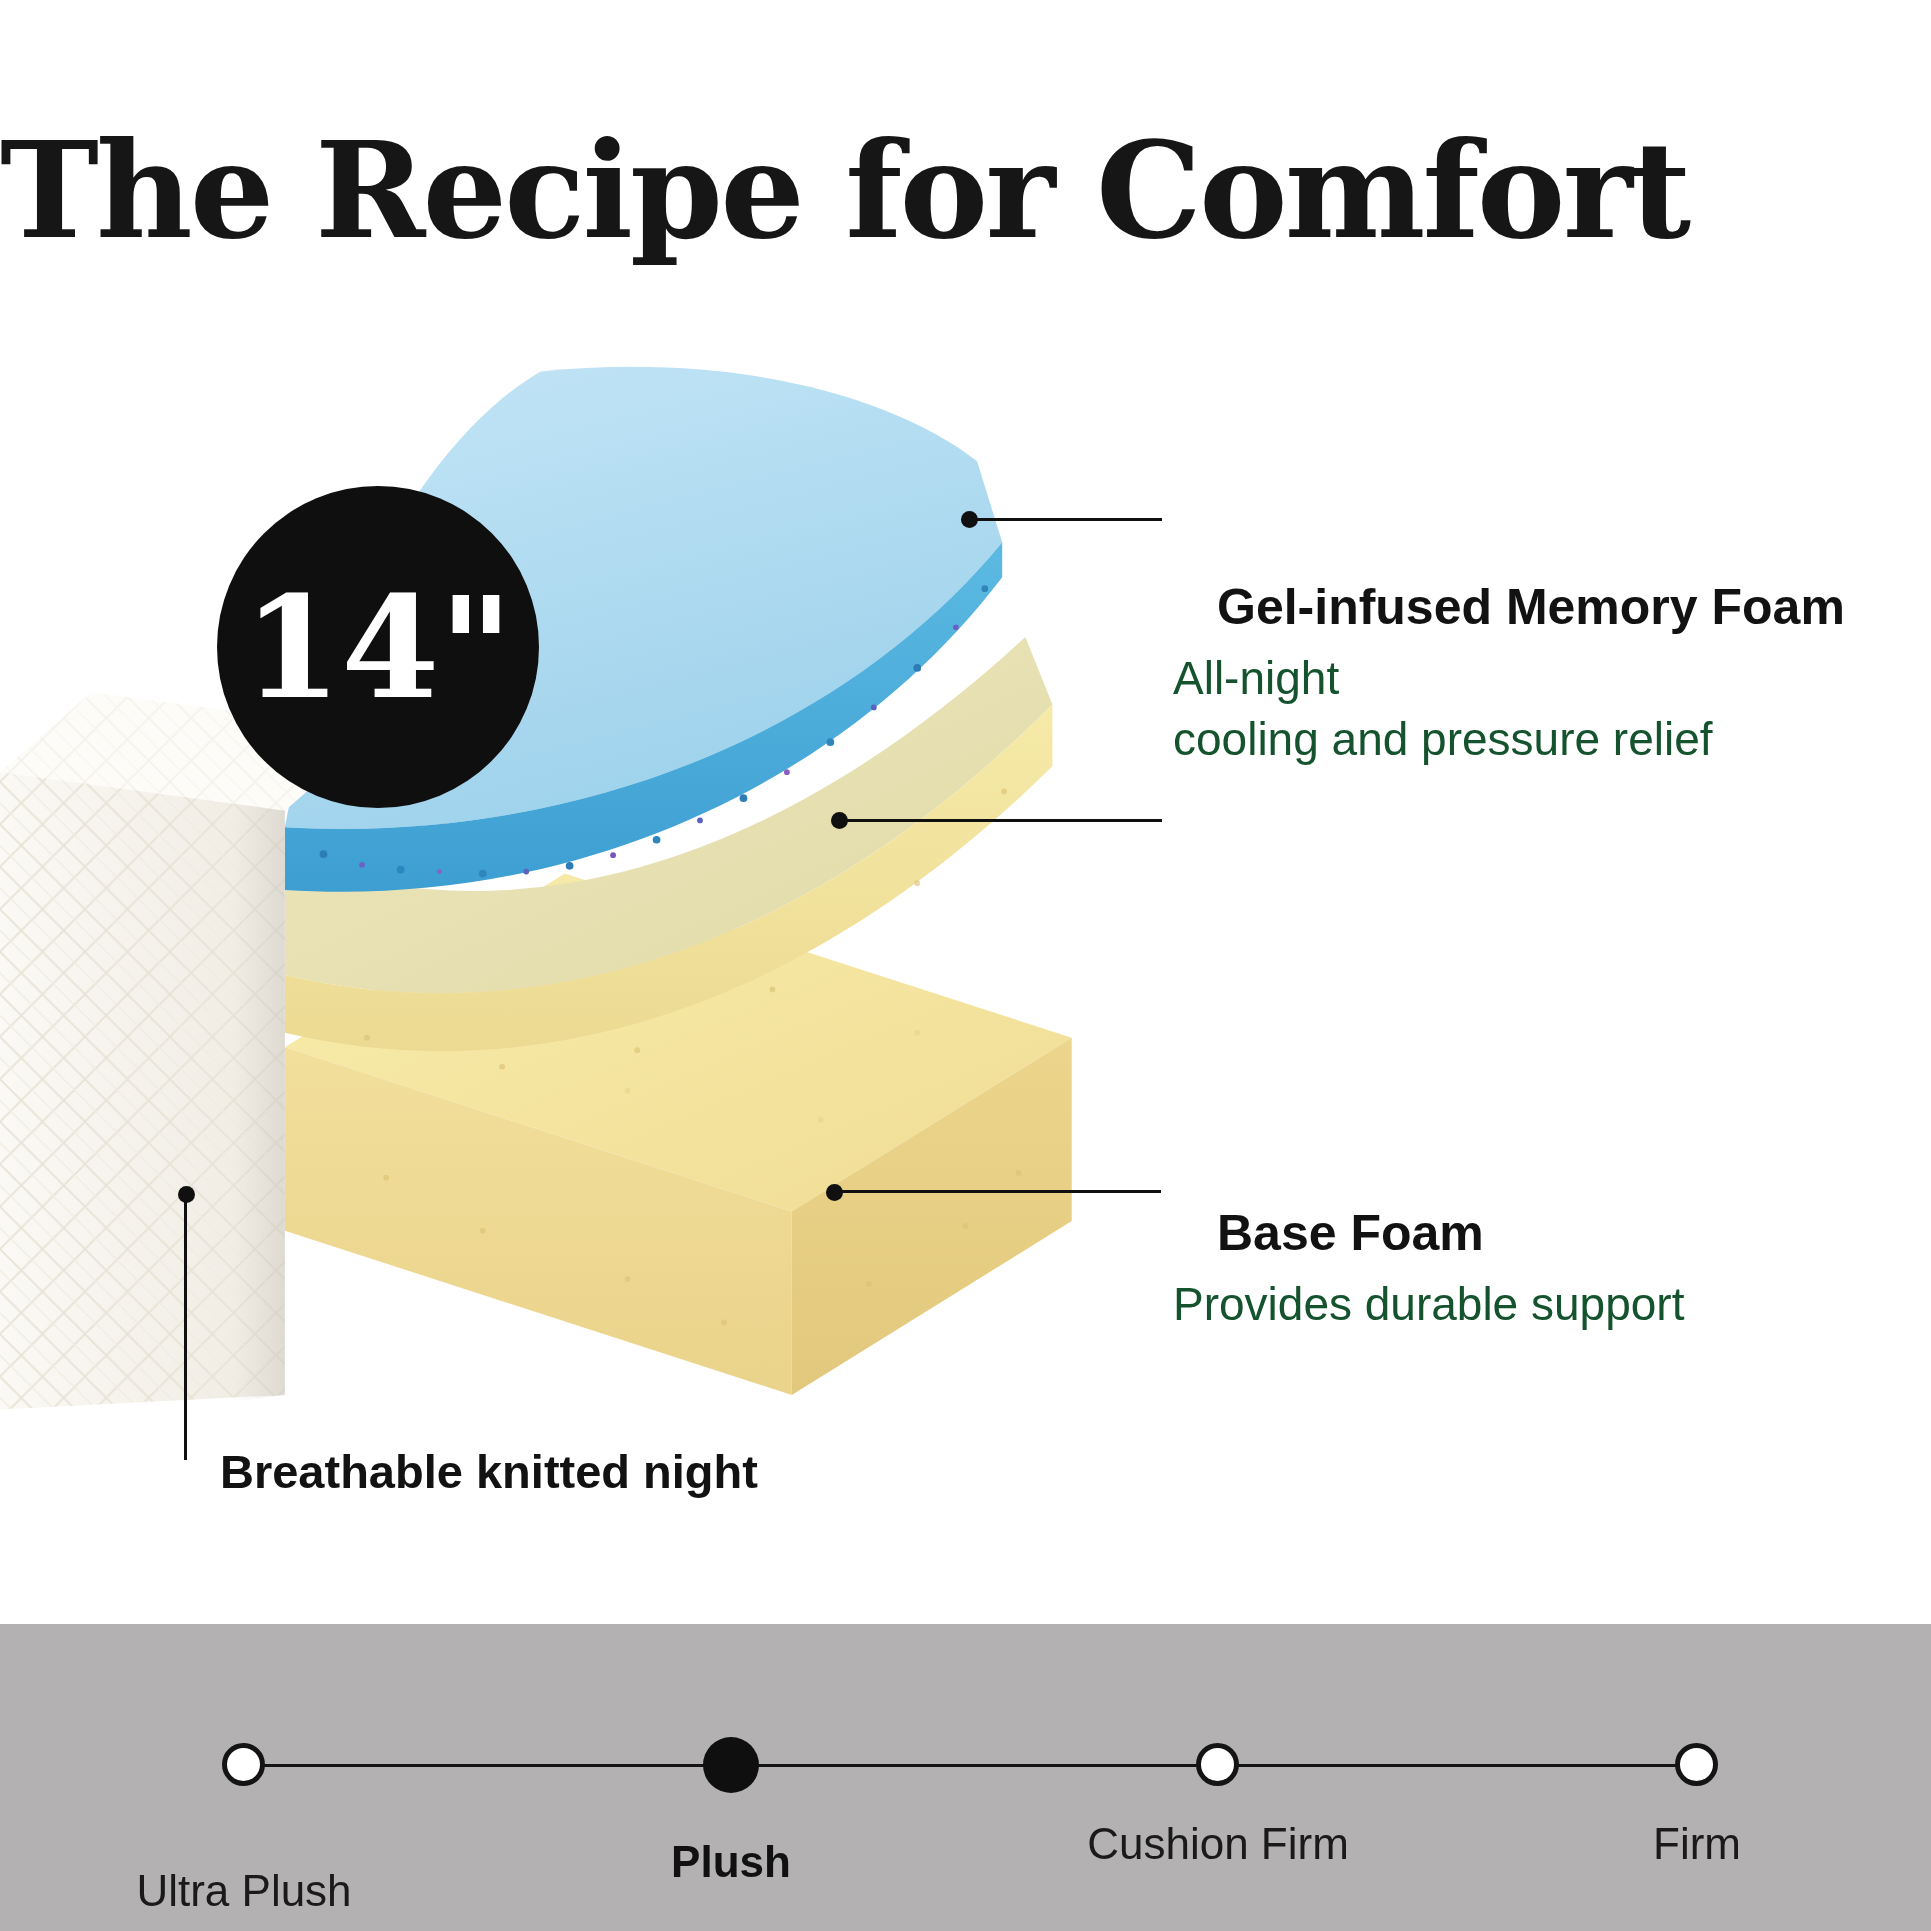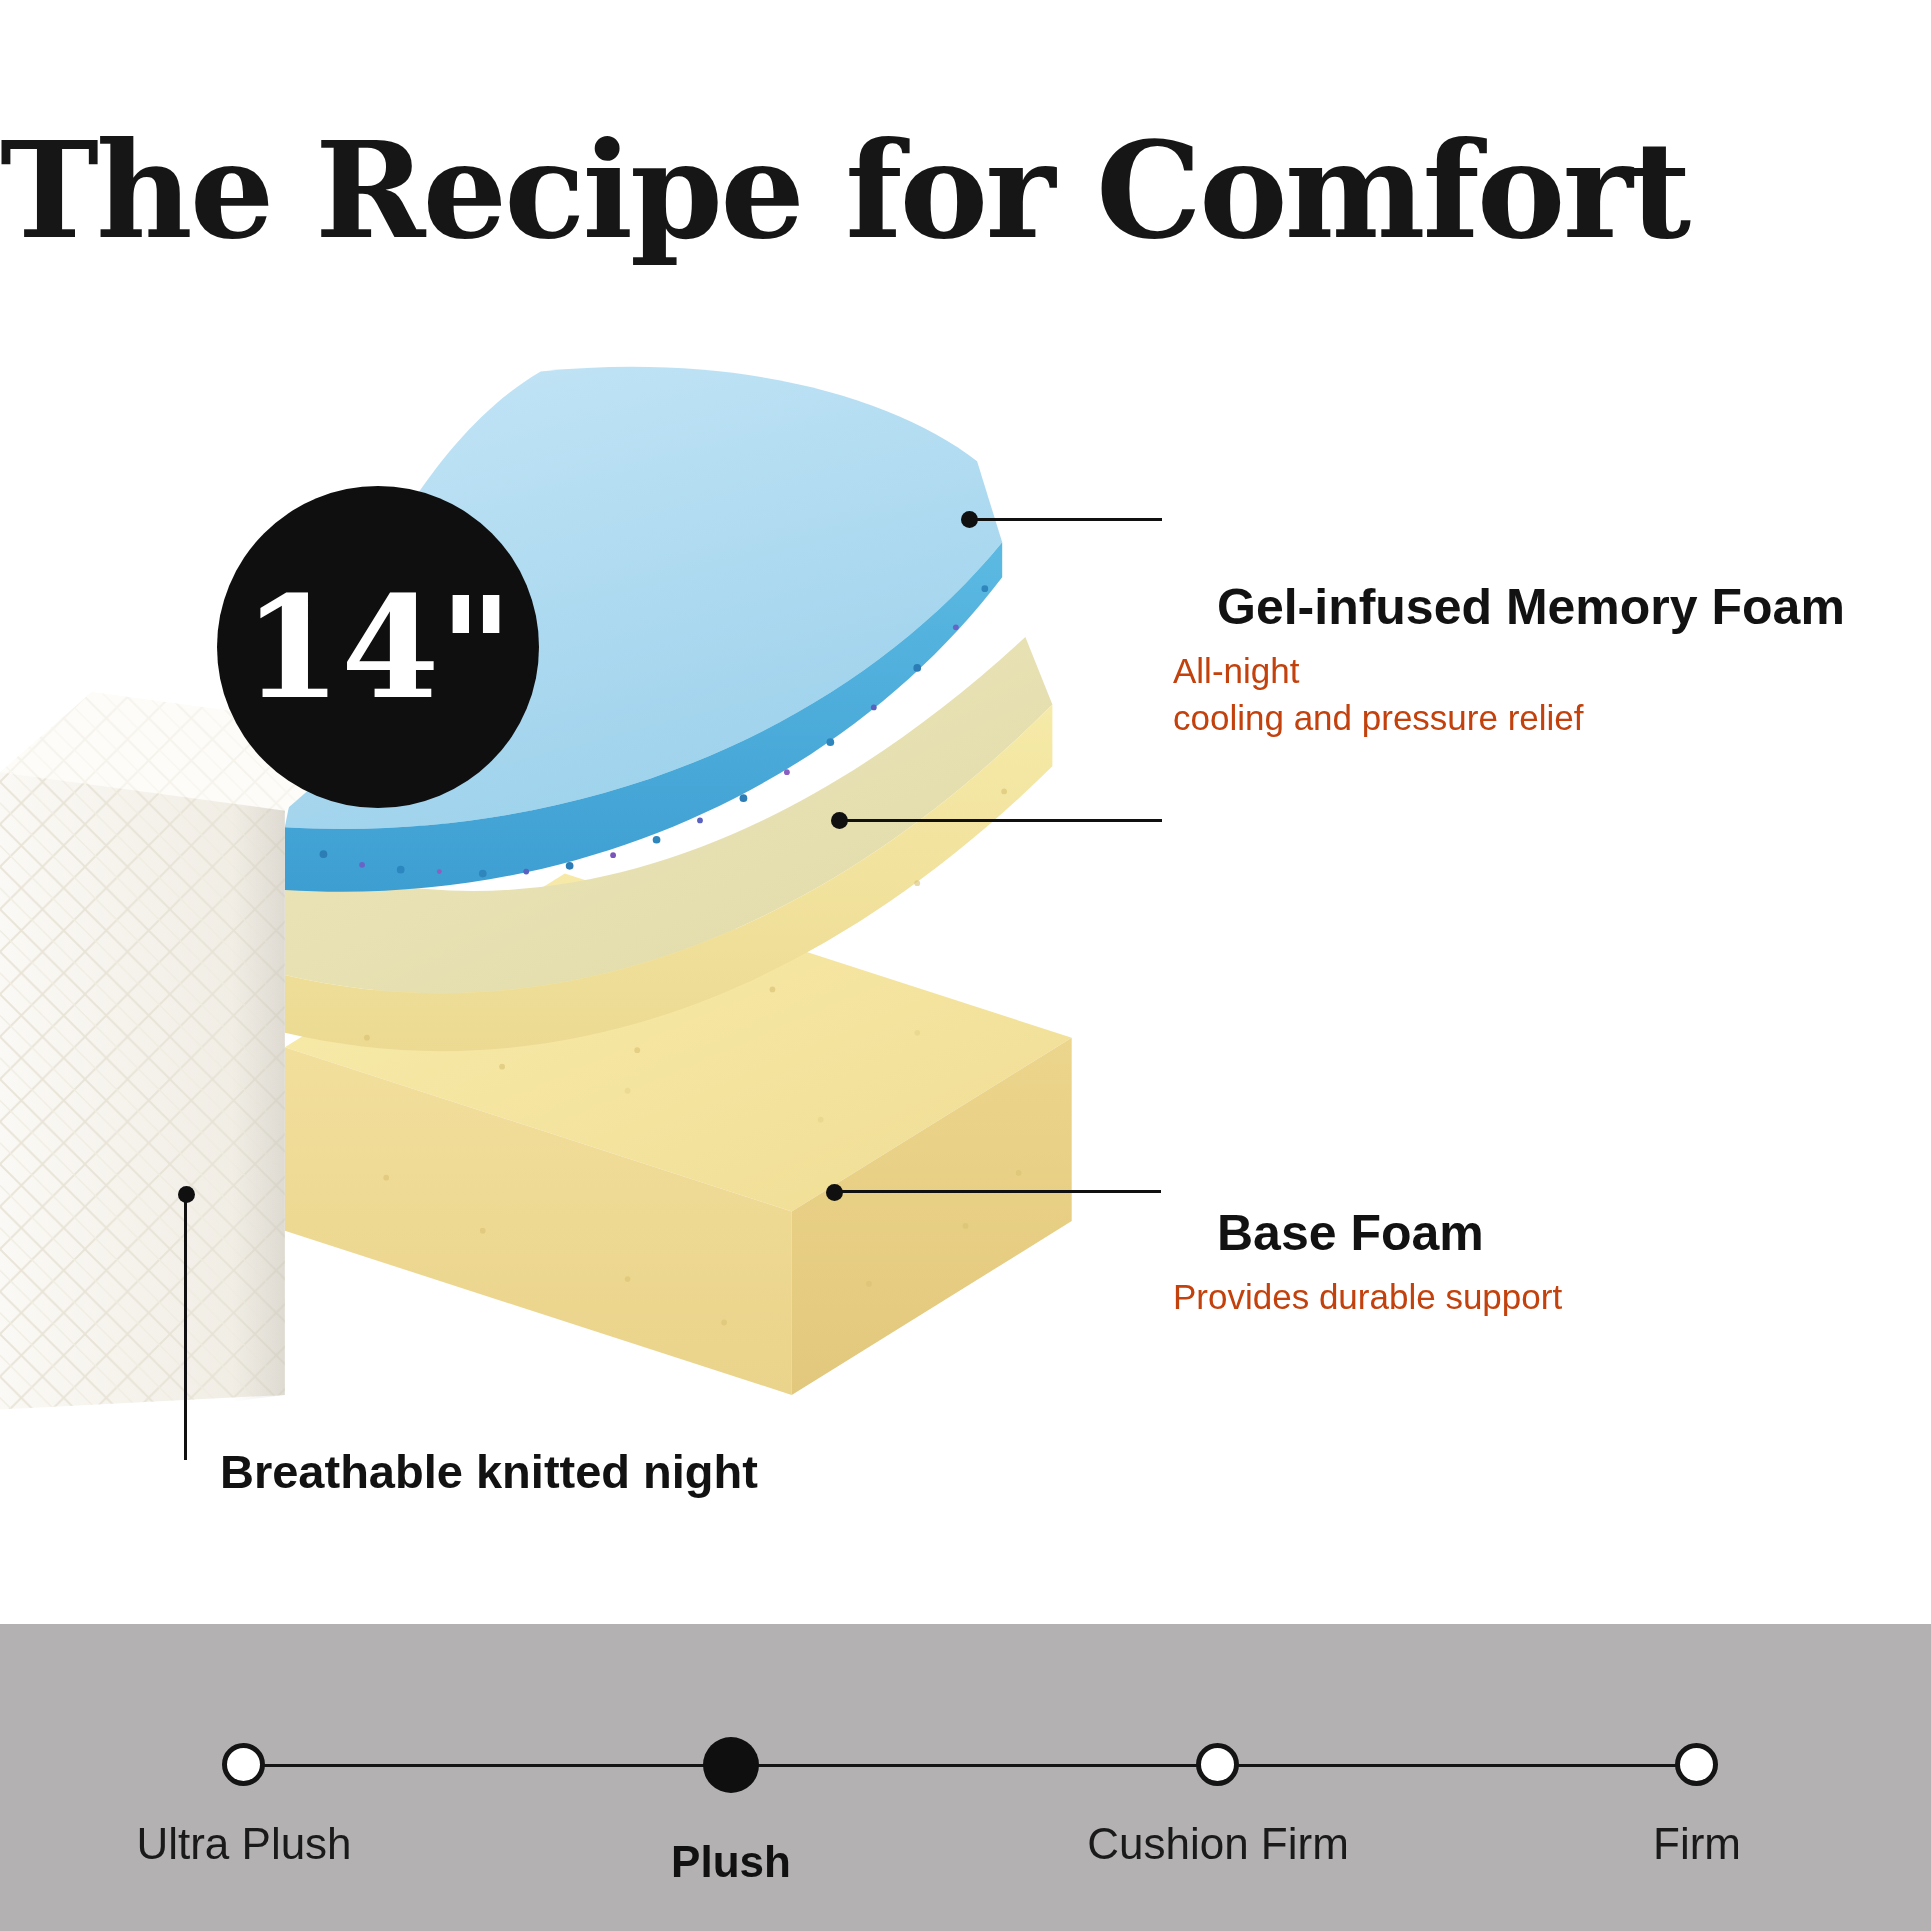--- a/index.html
+++ b/index.html
@@ -11,21 +11,21 @@
          letter-spacing:-2.9px;color:#161616;}
 
   .mattress{position:absolute;left:0;top:357px;width:1120px;height:1091px;}
 
   .badge{position:absolute;left:217px;top:486px;width:322px;height:322px;border-radius:50%;
          background:#0f0f0f;display:flex;align-items:center;justify-content:center;}
   .badge-text{font-family:"DejaVu Serif",serif;font-weight:700;font-size:141px;color:#ffffff;}
 
   .callout{position:absolute;width:695px;}
   .callout-title{font-size:50px;font-weight:bold;color:#121212;line-height:1.22;margin-left:44px;}
-  .callout-desc{font-size:35px;color:#c2410c;line-height:1.34;white-space:pre-line;margin-top:9.7px;}
+  .callout-desc{font-size:46px;color:#14532d;line-height:1.34;white-space:pre-line;margin-top:9.7px;}
 
   .leader-dot{position:absolute;width:17.4px;height:17.4px;border-radius:50%;background:#101010;}
   .leader-line{position:absolute;height:2.9px;background:#101010;}
   .leader-line-v{position:absolute;width:2.9px;background:#101010;}
 
   .cover-label{position:absolute;left:220px;top:1444px;font-size:47px;font-weight:bold;color:#121212;}
 
   .firmness-bar{position:absolute;left:0;top:1624px;width:1931px;height:307px;background:#b3b1b2;}
   .scale-line{position:absolute;left:244px;top:140px;width:1453px;height:2.9px;background:#141414;}
   .scale-dot-open{position:absolute;top:119px;width:33px;height:33px;border:5.8px solid #141414;
@@ -184,20 +184,20 @@
   <div class="cover-label">Breathable knitted night</div>
 
   <div class="firmness-bar">
     <div class="scale-line"></div>
 
     <div class="scale-dot-open" style="left:222px;"></div>
     <div class="scale-dot-filled" style="left:703px;"></div>
     <div class="scale-dot-open" style="left:1196px;"></div>
     <div class="scale-dot-open" style="left:1675px;"></div>
 
-    <div class="scale-label" style="left:244px;">Ultra Plush</div>
+    <div class="scale-label" style="left:244px;margin-top:47px;">Ultra Plush</div>
     <div class="scale-label selected" style="left:731px;">Plush</div>
     <div class="scale-label" style="left:1218px;">Cushion Firm</div>
     <div class="scale-label" style="left:1697px;">Firm</div>
   </div>
 
 </div>
 
 
 </body></html>

